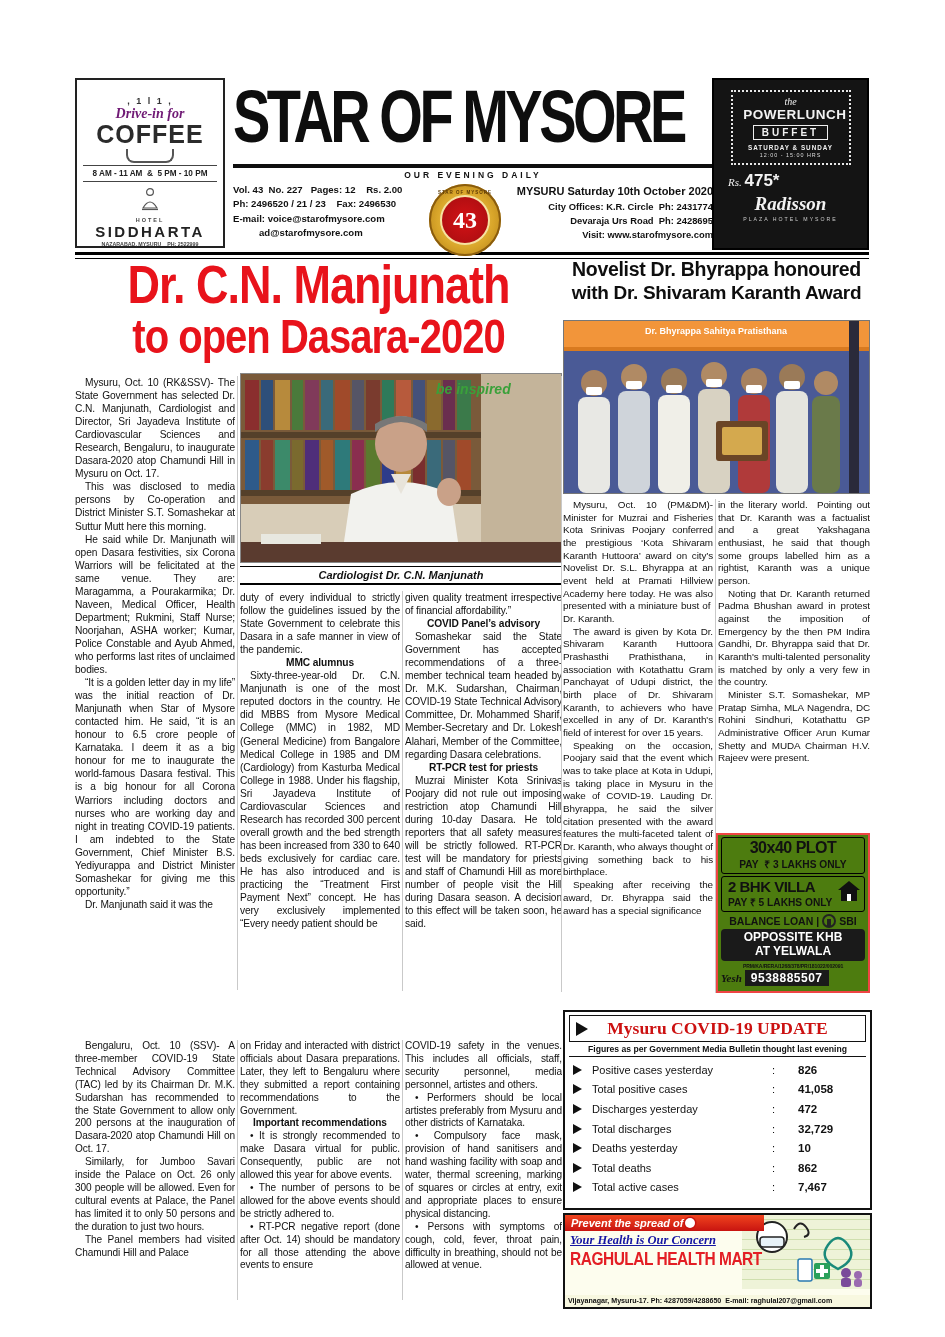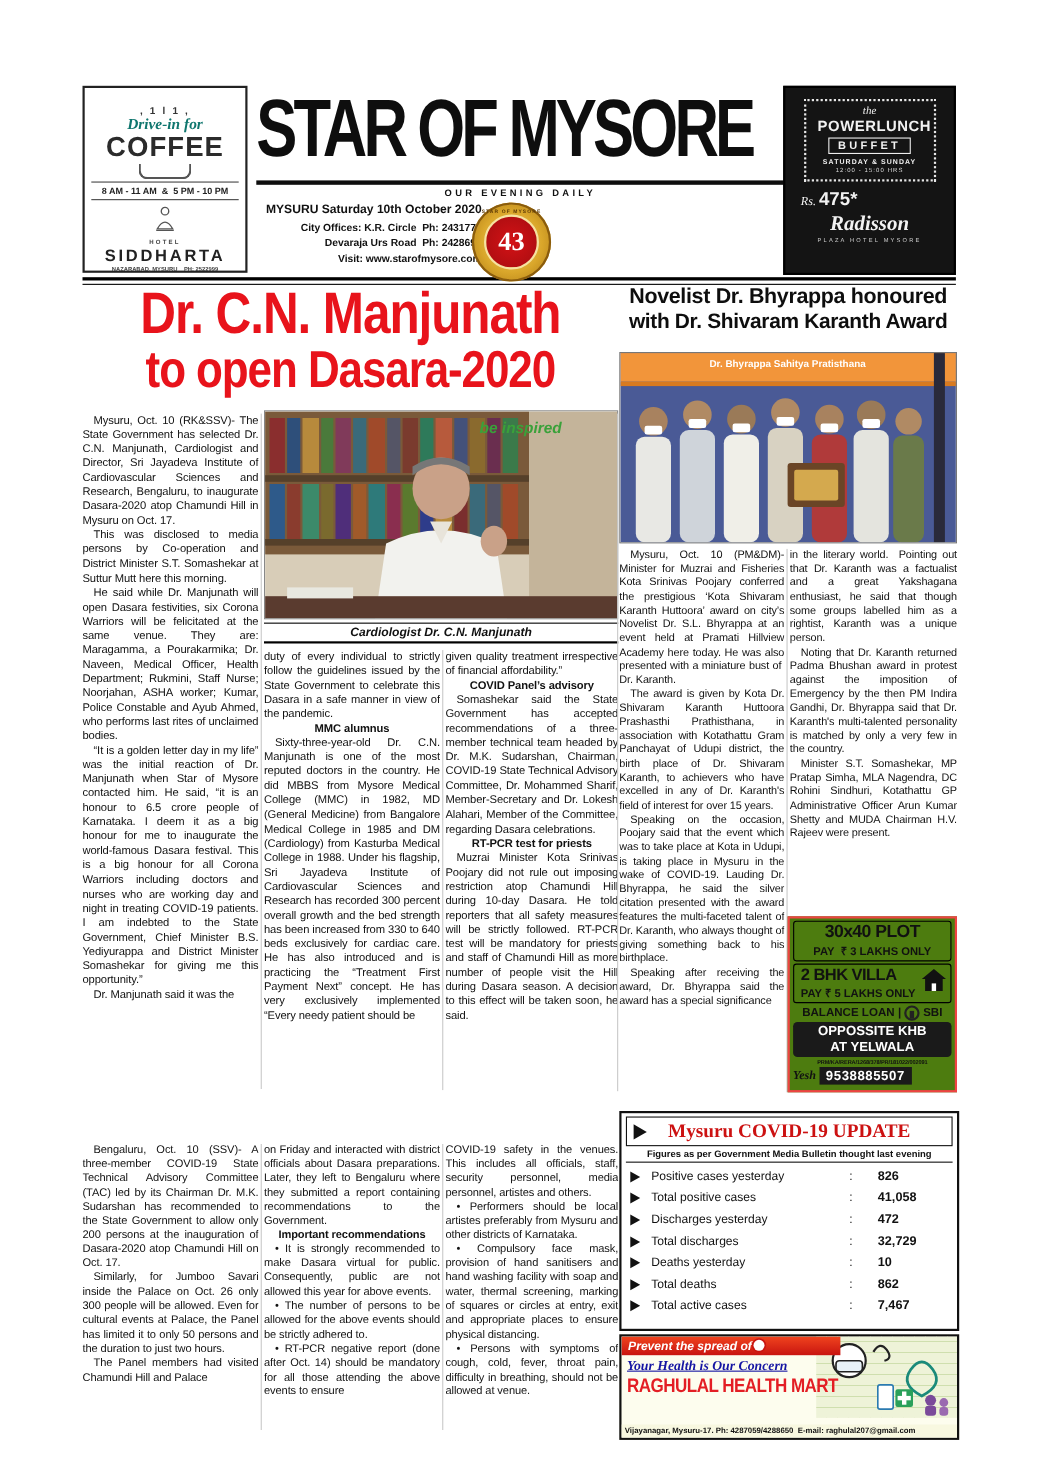--- a/index.html
+++ b/index.html
@@ -2,21 +2,21 @@
 <html><head>
 <meta charset="utf-8">
 <style>
   html,body{margin:0;padding:0;background:#ffffff;}
   .page{position:relative;width:945px;height:1337px;background:#fff;font-family:"Liberation Sans",sans-serif;color:#111;overflow:hidden;}
   .abs{position:absolute;}
 
   
   .coffee-ad{left:75px;top:78px;width:150px;height:170px;border:2px solid #222;box-sizing:border-box;text-align:center;padding-top:16px;}
   .steam{font-size:9px;letter-spacing:2px;color:#333;font-weight:bold;}
-  .drivein{font-family:"Liberation Serif",serif;font-style:italic;font-size:14px;font-weight:bold;color:#0f766e;}
+  .drivein{font-family:"Liberation Serif",serif;font-style:italic;font-size:14px;font-weight:bold;color:#701a75;}
   .coffee-word{font-size:25px;font-weight:900;letter-spacing:1px;color:#2b2b2b;margin-top:-2px;}
   .cup{width:44px;height:12px;border:2px solid #555;border-top:none;border-radius:0 0 8px 8px;margin:0 auto 2px auto;}
   .coffee-hr{border-top:1px solid #444;margin:2px 6px;}
   .coffee-hours{font-size:8.2px;font-weight:bold;color:#222;padding:1px 0;}
   .buddha{width:20px;height:26px;margin:2px auto 0 auto;}
   .hotel-small{font-size:5.5px;letter-spacing:2px;font-weight:bold;color:#444;margin-top:1px;}
   .hotel-name{font-size:15px;font-weight:bold;letter-spacing:2.5px;color:#222;}
   .hotel-addr{font-size:5.3px;font-weight:bold;color:#444;margin-top:1px;}
 
   .m-center{left:233px;top:80px;width:480px;}
@@ -142,20 +142,26 @@
     <div class="hotel-small">HOTEL</div>
     <div class="hotel-name">SIDDHARTA</div>
     <div class="hotel-addr">NAZARABAD, MYSURU&nbsp;&nbsp;&nbsp; PH: 2522999</div>
   </div>
 
   <div class="abs m-center">
     <div class="m-title">STAR OF MYSORE</div>
     <div class="m-rule"></div>
     <div class="m-tag">OUR EVENING DAILY</div>
     <div class="m-info-row">
+      <div class="m-info-left">
+        <div>Vol. 43&nbsp; No. 227&nbsp;&nbsp; Pages: 12&nbsp;&nbsp;&nbsp; Rs. 2.00</div>
+        <div>Ph: 2496520 / 21 / 23&nbsp;&nbsp;&nbsp; Fax: 2496530</div>
+        <div>E-mail: voice@starofmysore.com</div>
+        <div class="em">ad@starofmysore.com</div>
+      </div>
       <div class="m-city">
         <div class="big">MYSURU Saturday 10th October 2020</div>
         <div>City Offices: K.R. Circle&nbsp; Ph: 2431774</div>
         <div>Devaraja Urs Road&nbsp; Ph: 2428695</div>
         <div>Visit: www.starofmysore.com</div>
       </div>
     </div>
   </div>
 
   <div class="abs badge">

